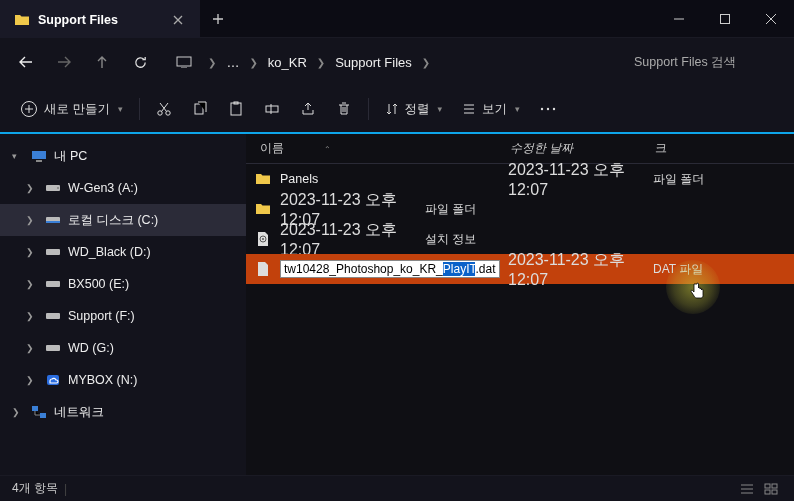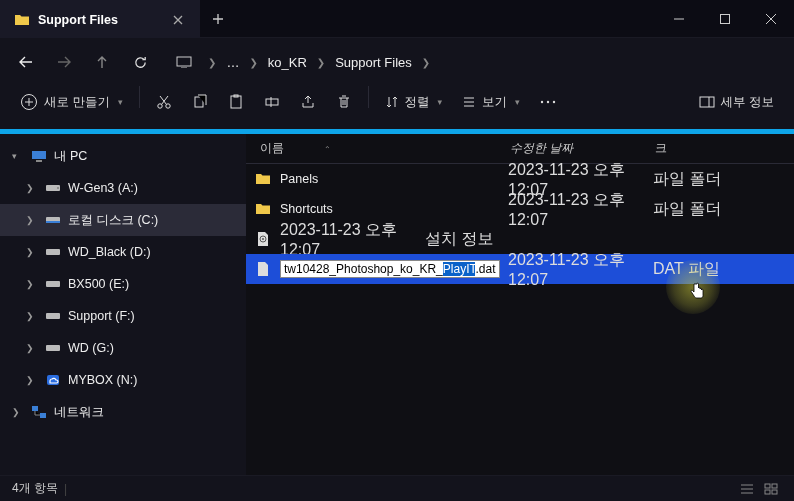--- a/index.html
+++ b/index.html
@@ -15,21 +15,21 @@
 .wincontrols > div { width: 46px; height: 38px; display: flex; align-items: center; justify-content: center; color: #ccc; }
 
 .navbar { height: 48px; display: flex; align-items: center; gap: 2px; padding: 0 10px 0 8px; background: #13131c; }
 .navbtn { width: 36px; height: 36px; display: flex; align-items: center; justify-content: center; color: #ccc; }
 .navbtn.dim { color: #555; }
 .breadcrumb { display: flex; align-items: center; gap: 4px; flex: 1; padding-left: 6px; height: 32px; }
 .crumb { color: #eee; padding: 2px 4px; font-size: 13px; }
 .crumb-sep { color: #888; font-size: 10px; padding: 0 2px; }
 .searchbox { width: 160px; height: 30px; padding: 0 10px; color: #aaa; font-size: 12.5px; display: flex; align-items: center; }
 
-.toolbar { height: 48px; display: flex; gap: 4px; padding: 0 12px; background: #13131c; border-bottom: 5px solid #0ea5e9; }
+.toolbar { height: 48px; display: flex; align-items: center; gap: 4px; padding: 0 12px; background: #13131c; border-bottom: 2px solid #0ea5e9; }
 .tbtn { height: 32px; display: flex; align-items: center; gap: 6px; padding: 0 8px; color: #ddd; font-size: 12.5px; }
 .tbtn .chev { font-size: 9px; color: #888; margin-left: 2px; }
 .tdiv { width: 1px; height: 22px; background: #2a2a36; margin: 0 4px; }
 .tbtn.right { margin-left: auto; }
 
 .body { display: flex; height: calc(100% - 38px - 48px - 48px - 26px); }
 .sidebar { width: 246px; background: #13131c; overflow-y: auto; padding-top: 6px; }
 .tree-row { display: flex; align-items: center; gap: 6px; height: 32px; padding-left: 12px; color: #eee; font-size: 12.5px; }
 .tree-row.sel { background: #2b2b38; }
 .tree-row .expand { width: 12px; color: #999; font-size: 9px; }
@@ -37,25 +37,25 @@
 .tree-row .ticon { width: 18px; height: 18px; display: flex; align-items: center; justify-content: center; }
 
 .content { flex: 1; background: #0f0f14; display: flex; flex-direction: column; position: relative; }
 .colheader { height: 30px; display: flex; align-items: center; border-bottom: 1px solid #2a2a36; color: #ccc; font-size: 12px; padding-left: 14px; }
 .col-name { width: 250px; }
 .col-date { width: 145px; font-style: italic; }
 .col-type { width: 100px; }
 .sort-caret { font-size: 8px; margin-left: 40px; color: #888; }
 
 .filerow { height: 30px; display: flex; align-items: center; padding-left: 8px; font-size: 12.5px; color: #eee; position: relative; }
-.filerow.sel { background: #1d4ed8; }
+.filerow.sel { background: #c2410c; }
 .filerow .ficon { width: 18px; height: 18px; margin-right: 8px; display: flex; align-items: center; justify-content: center; }
 .filerow .fname { width: 228px; }
 .filerow .fdate { width: 145px; color: #ddd; font-size: 16px; }
-.filerow .ftype { color: #ddd; font-size: 16px; }
+.filerow .ftype { color: #ddd; font-size: 12px; }
 .rename-box { background: #fff; color: #000; padding: 1px 3px; font-size: 12px; border: 1px solid #888; }
 .rename-box .selrange { background: #0a62c9; color: #fff; }
 
 .cursor-highlight { position: absolute; width: 54px; height: 54px; border-radius: 50%; background: radial-gradient(circle, rgba(200,200,60,0.55) 0%, rgba(200,200,60,0.25) 50%, rgba(200,200,60,0) 80%); left: 420px; top: 126px; pointer-events: none; }
 .cursor-hand { position: absolute; left: 442px; top: 148px; font-size: 16px; pointer-events: none; }
 
 .statusbar { height: 26px; display: flex; align-items: center; padding: 0 12px; background: #13131c; border-top: 1px solid #1a1a24; color: #ccc; font-size: 12px; gap: 6px; }
 .statusbar .sdiv { color: #444; }
 .viewbtns { margin-left: auto; display: flex; gap: 2px; }
 .viewbtns > div { width: 22px; height: 18px; display: flex; align-items: center; justify-content: center; color: #888; }
@@ -132,20 +132,21 @@
         </svg>
       </span>
     <span class="crumb-sep">❯</span>
     <span class="crumb">…</span>
     <span class="crumb-sep">❯</span>
     <span class="crumb">ko_KR</span>
     <span class="crumb-sep">❯</span>
     <span class="crumb">Support Files</span>
     <span class="crumb-sep">❯</span>
   </div>
+  <div class="searchbox">Support Files 검색</div>
 </div>
 
 <div class="toolbar">
   <div class="tbtn">
     <svg width="18" height="18" viewBox="0 0 18 18">
         <circle cx="9" cy="9" r="7.5" fill="none" stroke="#ddd"></circle>
         <path stroke="#ddd" d="M9 5v8M5 9h8"></path>
       </svg>
     <span>새로 만들기</span>
     <span class="chev">▾</span>
@@ -201,27 +202,20 @@
     <span>보기</span>
     <span class="chev">▾</span>
   </div>
   <div class="tbtn">
       <svg width="16" height="4" viewBox="0 0 16 4">
         <circle cx="2" cy="2" r="1.2" fill="#ddd"></circle>
         <circle cx="8" cy="2" r="1.2" fill="#ddd"></circle>
         <circle cx="14" cy="2" r="1.2" fill="#ddd"></circle>
       </svg>
     </div>
-  <div class="tbtn right">
-    <svg width="16" height="12" viewBox="0 0 16 12">
-        <rect x="1" y="1" width="14" height="10" fill="none" stroke="#ddd"></rect>
-        <path stroke="#ddd" d="M10 1v10"></path>
-      </svg>
-    <span>세부 정보</span>
-  </div>
 </div>
 
 <div class="body">
 
   <div class="sidebar">
     <div class="tree-row">
       <span class="expand">▾</span>
       <span class="ticon">
           <svg width="16" height="12" viewBox="0 0 16 12">
             <rect x="1" y="1" width="14" height="8" fill="#3a7fd6"></rect>
@@ -325,21 +319,20 @@
       <span class="fname">Panels</span>
       <span class="fdate">2023-11-23 오후 12:07</span>
       <span class="ftype">파일 폴더</span>
     </div>
     <div class="filerow">
       <span class="ficon">
           <svg width="16" height="14" viewBox="0 0 16 14">
             <path fill="#f0c84a" d="M1 2h5l1.5 1.5H15V12H1z"></path>
           </svg>
         </span>
-      <span class="fname">Shortcuts</span>
       <span class="fdate">2023-11-23 오후 12:07</span>
       <span class="ftype">파일 폴더</span>
     </div>
     <div class="filerow">
       <span class="ficon">
           <svg width="14" height="16" viewBox="0 0 14 16">
             <path fill="#ddd" d="M2 1h7l3 3v11H2z"></path>
             <circle cx="7" cy="8" r="3" fill="none" stroke="#555"></circle>
             <circle cx="7" cy="8" r="1" fill="#555"></circle>
           </svg>

